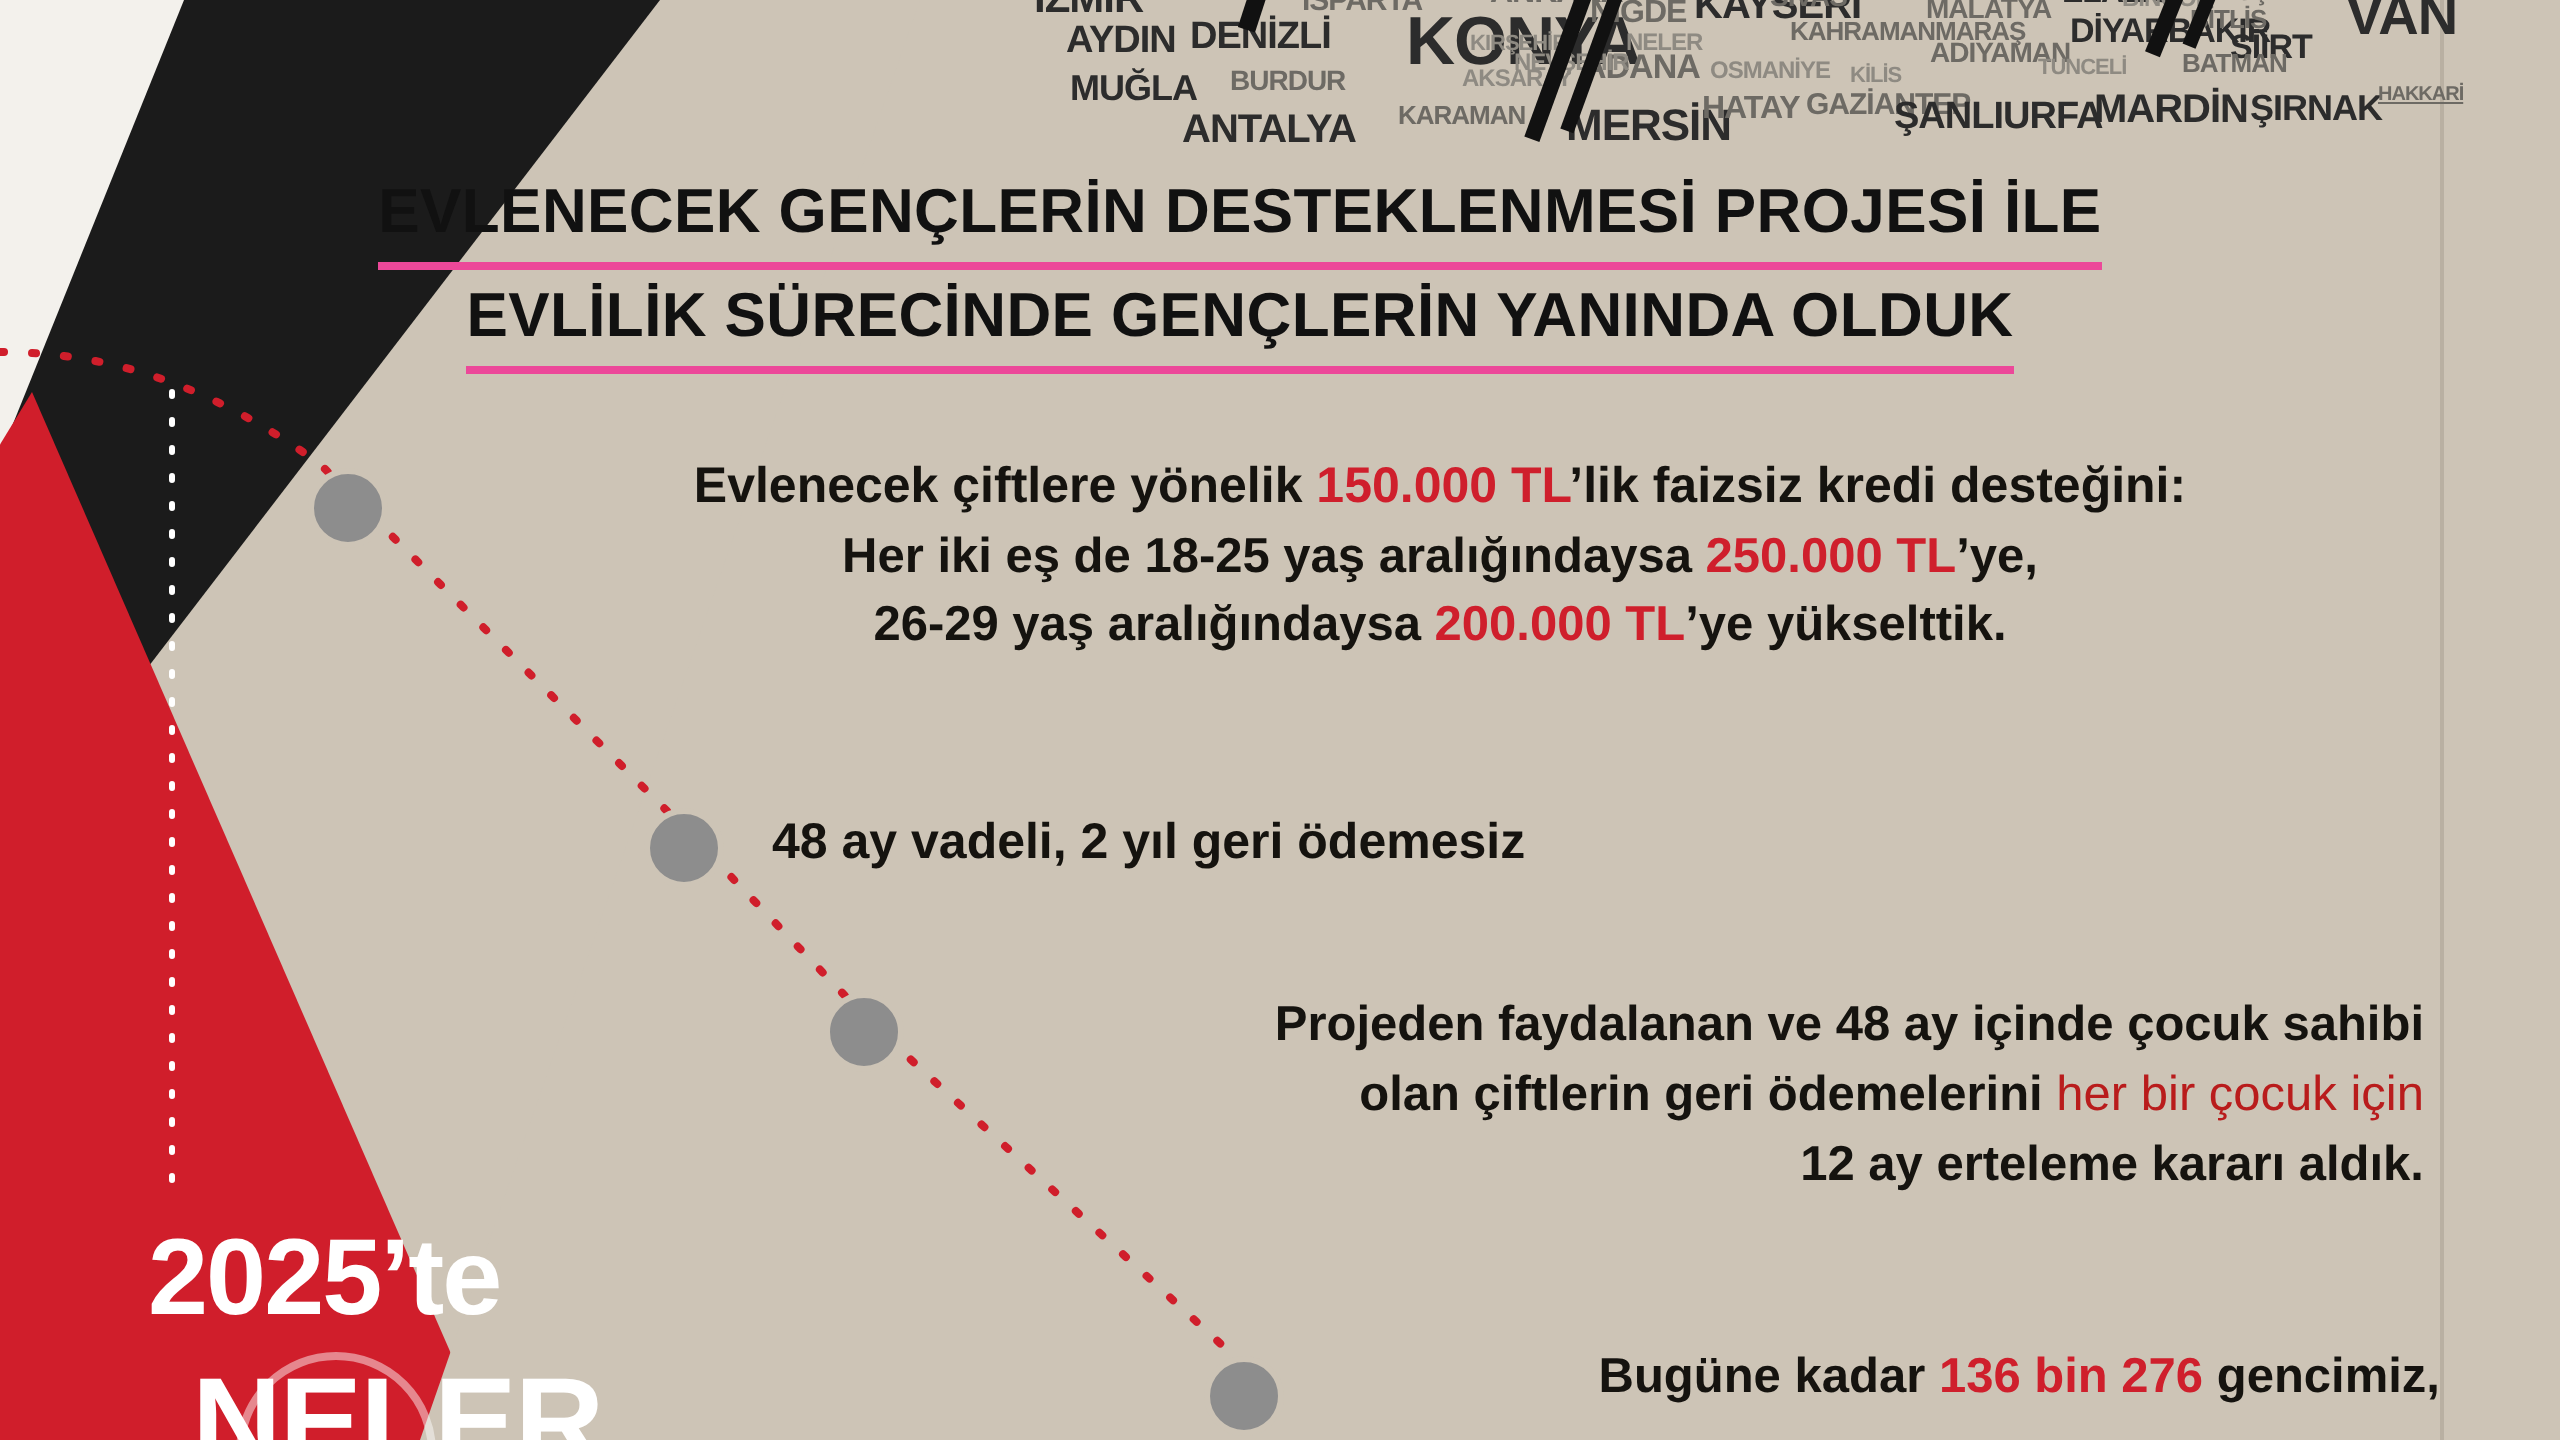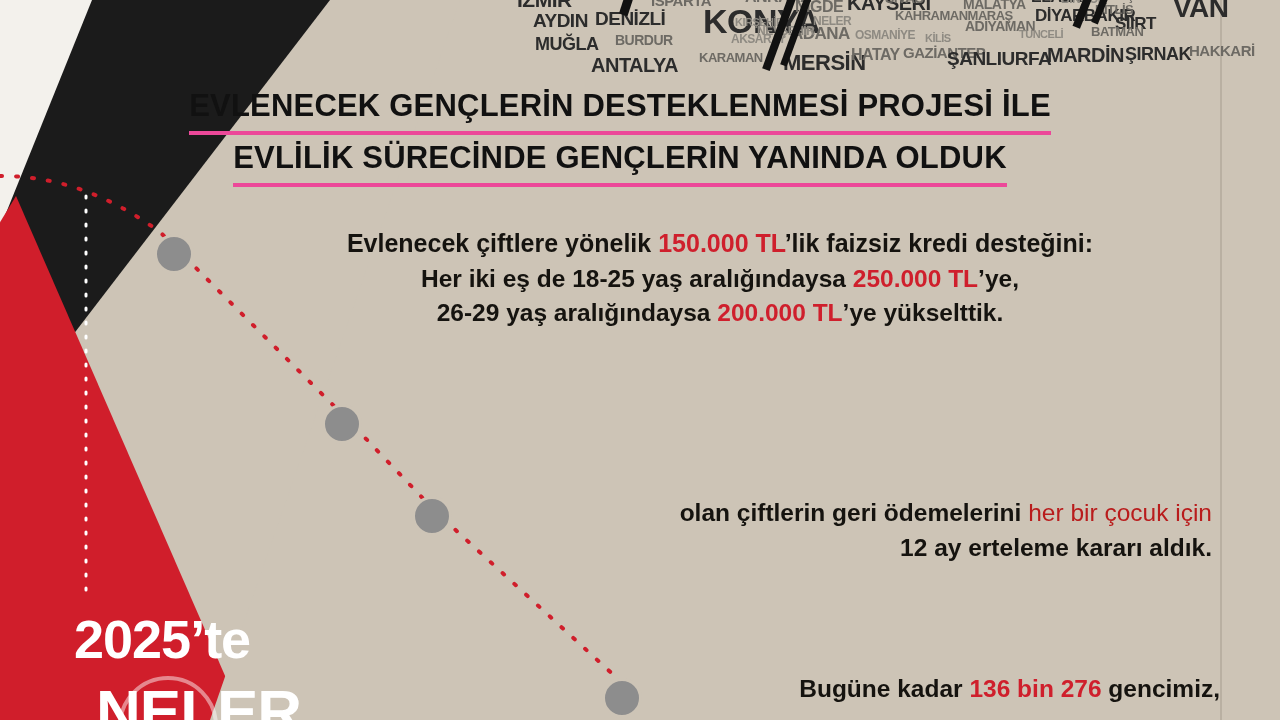--- a/index.html
+++ b/index.html
@@ -225,21 +225,21 @@
         <div class="map-word light" style="left: 356px; top: 58px; font-size: 16px;">HATAY</div>
         <div class="map-word light" style="left: 408px; top: 56px; font-size: 15px;">GAZİANTEP</div>
         <div class="map-word light" style="left: 400px; top: 20px; font-size: 13px;">KAHRAMANMARAŞ</div>
         <div class="map-word light" style="left: 470px; top: 30px; font-size: 14px;">ADIYAMAN</div>
         <div class="map-word light" style="left: 468px; top: 8px; font-size: 14px;">MALATYA</div>
         <div class="map-word" style="left: 536px; top: 0px; font-size: 16px;">ELAZIĞ</div>
         <div class="map-word" style="left: 540px; top: 18px; font-size: 17px;">DİYARBAKIR</div>
         <div class="map-word" style="left: 452px; top: 60px; font-size: 19px;">ŞANLIURFA</div>
         <div class="map-word" style="left: 552px; top: 56px; font-size: 20px;">MARDİN</div>
         <div class="map-word" style="left: 630px; top: 56px; font-size: 18px;">ŞIRNAK</div>
-        <div class="map-word light" style="left: 694px; top: 54px; font-size: 15px;">HAKKARİ</div>
+        <div class="map-word light" style="left: 694px; top: 54px; font-size: 10px; text-decoration: underline;">HAKKARİ</div>
         <div class="map-word" style="left: 620px; top: 26px; font-size: 17px;">SİİRT</div>
         <div class="map-word light" style="left: 596px; top: 36px; font-size: 13px;">BATMAN</div>
         <div class="map-word light" style="left: 600px; top: 14px; font-size: 13px;">BİTLİS</div>
         <div class="map-word" style="left: 678px; top: 4px; font-size: 28px;">VAN</div>
         <div class="map-word light" style="left: 612px; top: 0px; font-size: 13px;">MUŞ</div>
         <div class="map-word pale" style="left: 524px; top: 40px; font-size: 11px;">TUNCELİ</div>
         <div class="map-word pale" style="left: 566px; top: 4px; font-size: 12px;">BİNGÖL</div>
         <div class="map-word pale" style="left: 430px; top: 44px; font-size: 11px;">KİLİS</div>
         <div class="map-word pale" style="left: 236px; top: 44px; font-size: 12px;">AKSARAY</div>
         <div class="map-word pale" style="left: 240px; top: 28px; font-size: 11px;">KIRŞEHİR</div>
@@ -273,22 +273,28 @@
       <span>Evlenecek çiftlere yönelik </span><span class="red">150.000 TL</span><span>’lik faizsiz kredi desteğini:</span>
     </div>
     <div class="r2">
       <span>Her iki eş de 18-25 yaş aralığındaysa </span><span class="red">250.000 TL</span><span>’ye,</span>
     </div>
     <div class="r3">
       <span>26-29 yaş aralığındaysa </span><span class="red">200.000 TL</span><span>’ye yükselttik.</span>
     </div>
   </div>
 
+  <div class="block" id="block2">
+    <span>48 ay vadeli, 2 yıl geri ödemesiz</span>
+  </div>
 
   <div class="block" id="block3">
+    <div>
+      <span>Projeden faydalanan ve </span><span class="b">48 ay içinde</span><span> çocuk sahibi</span>
+    </div>
     <div>
       <span>olan çiftlerin geri ödemelerini </span><span class="redlight">her bir çocuk için</span>
     </div>
     <div>
       <span class="b">12 ay erteleme</span><span> kararı aldık.</span>
     </div>
   </div>
 
   <div class="block" id="block4">
     <span>Bugüne kadar </span><span class="red">136 bin 276</span><span> gencimiz,</span>

